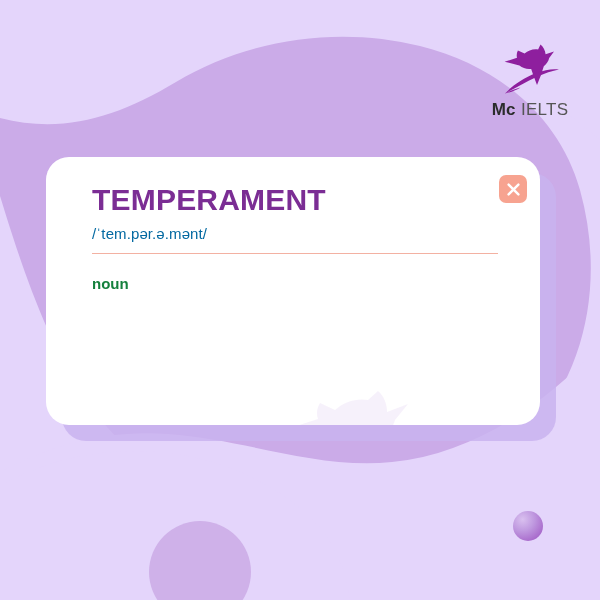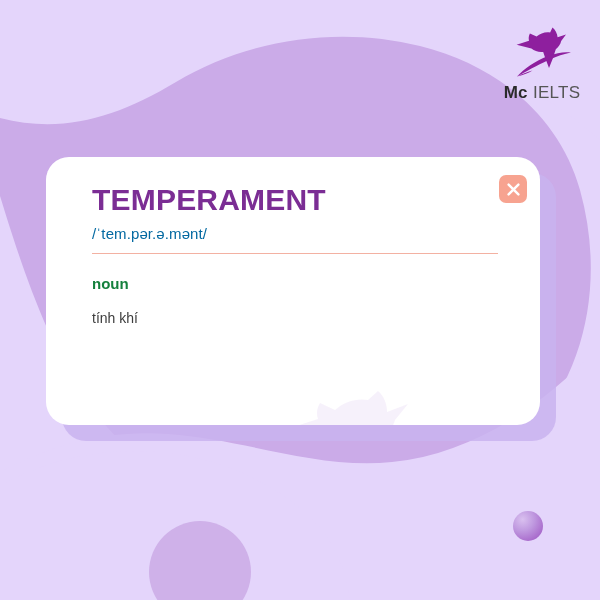--- a/index.html
+++ b/index.html
@@ -120,24 +120,23 @@
     display:flex;
     align-items:center;
     justify-content:center;
     cursor:pointer;
     padding:0;
   }
 
   
   .logo {
     position:absolute;
-    left:484px; top:25px;
+    left:484px; top:42px;
     width:92px; height:82px;
     text-align:center;
-    margin-left:12px;
   }
   .logo-bird { display:block; margin:0 auto; }
   .logo-text {
     margin-top:2px;
     font-size:17px;
     letter-spacing:.3px;
     white-space:nowrap;
   }
   .logo-mc   { font-weight:bold; color:#2b2b2b; }
   .logo-name { font-weight:normal; color:#555555; }
@@ -205,21 +204,20 @@
       <path d="M20,124 C36,106 62,88 92,76 C113,68 131,65 145,68
                C130,71 112,77 93,86 C66,99 40,113 20,124 Z" fill="#c9a9e6" opacity=".32"></path>
       <path d="M20,124 C31,118 43,113 56,110 C48,115 35,120 20,124 Z" fill="#c9a9e6" opacity=".32"></path>
     </svg>
 
     <div class="card-body">
       <div class="word-title">TEMPERAMENT</div>
       <div class="phonetic">/ˈtem.pər.ə.mənt/</div>
       <div class="divider"></div>
       <div class="pos">noun</div>
-      <div class="meaning">tính khí</div>
     </div>
   </div>
 
   <button class="close-btn">
     <svg width="15" height="15" viewBox="0 0 15 15" xmlns="http://www.w3.org/2000/svg">
       <path d="M2.6,2.6 L12.4,12.4 M12.4,2.6 L2.6,12.4" stroke="#ffffff" stroke-width="2.4" stroke-linecap="round"></path>
     </svg>
   </button>
 
 </div>

